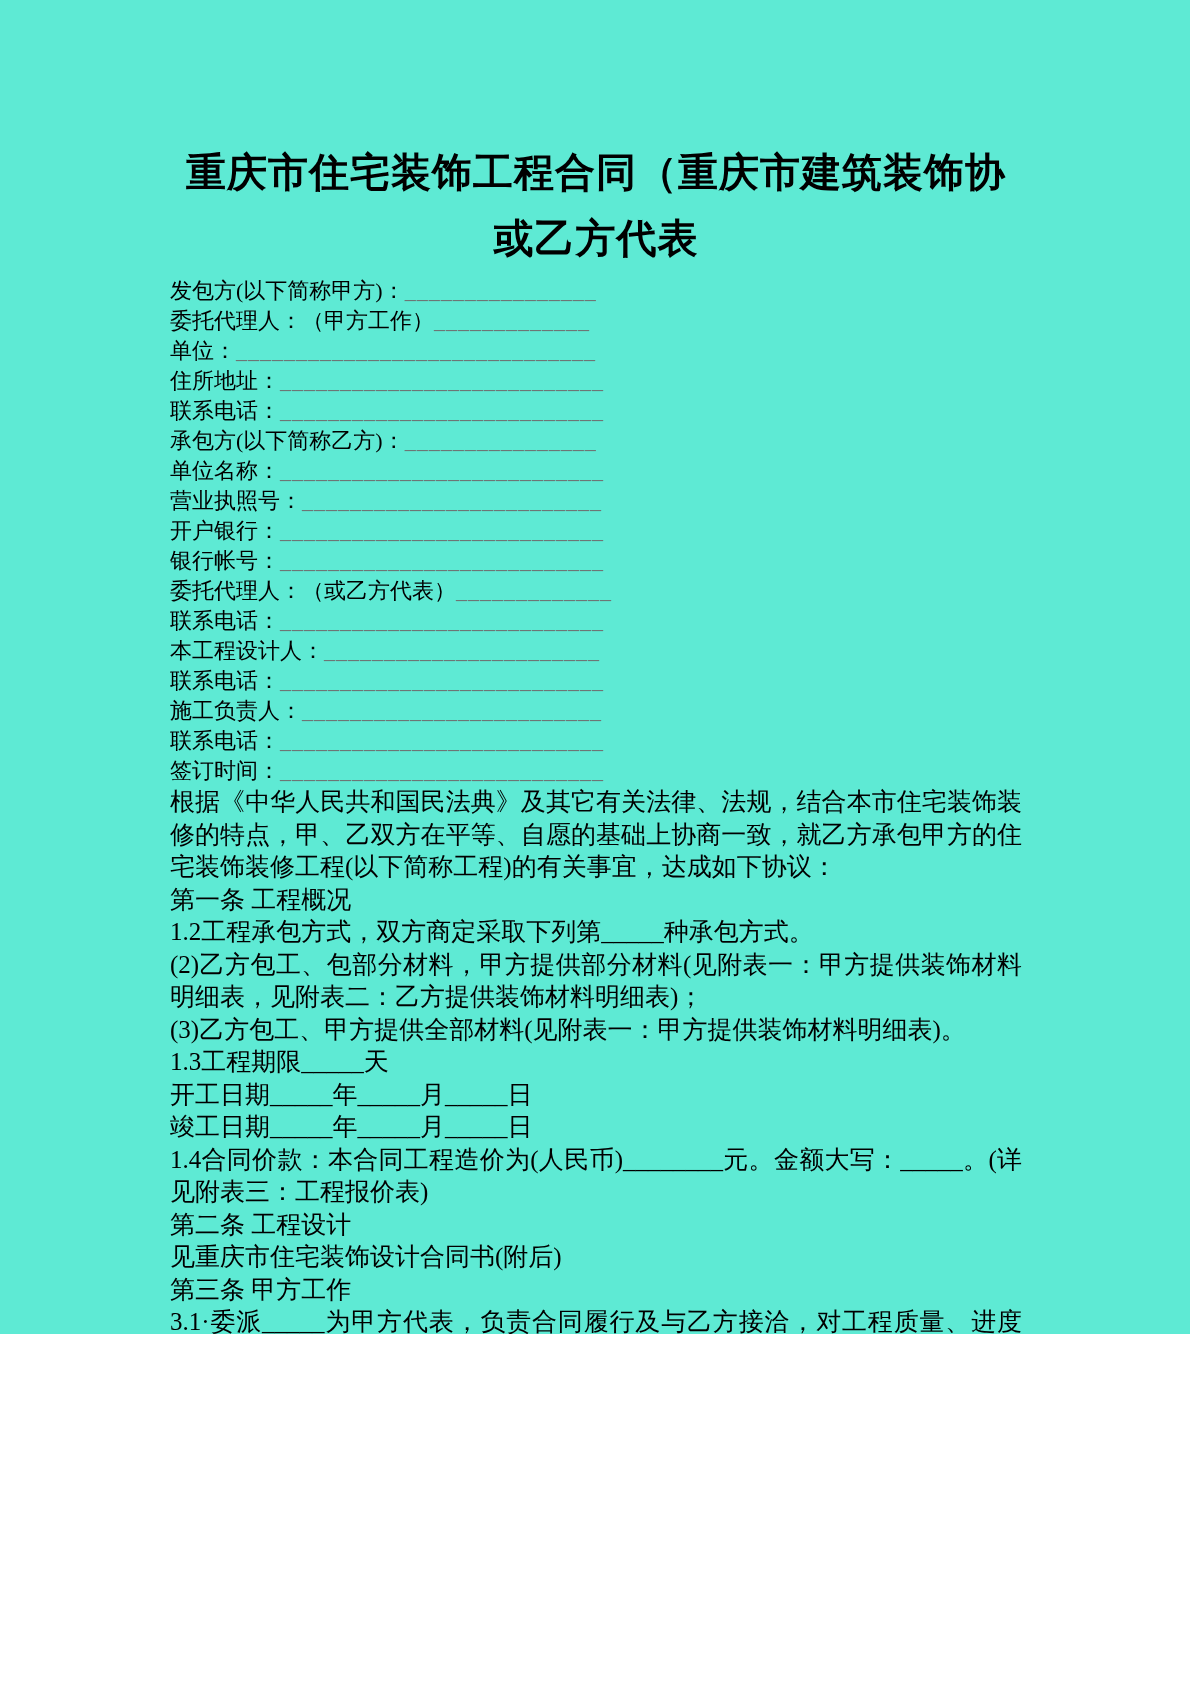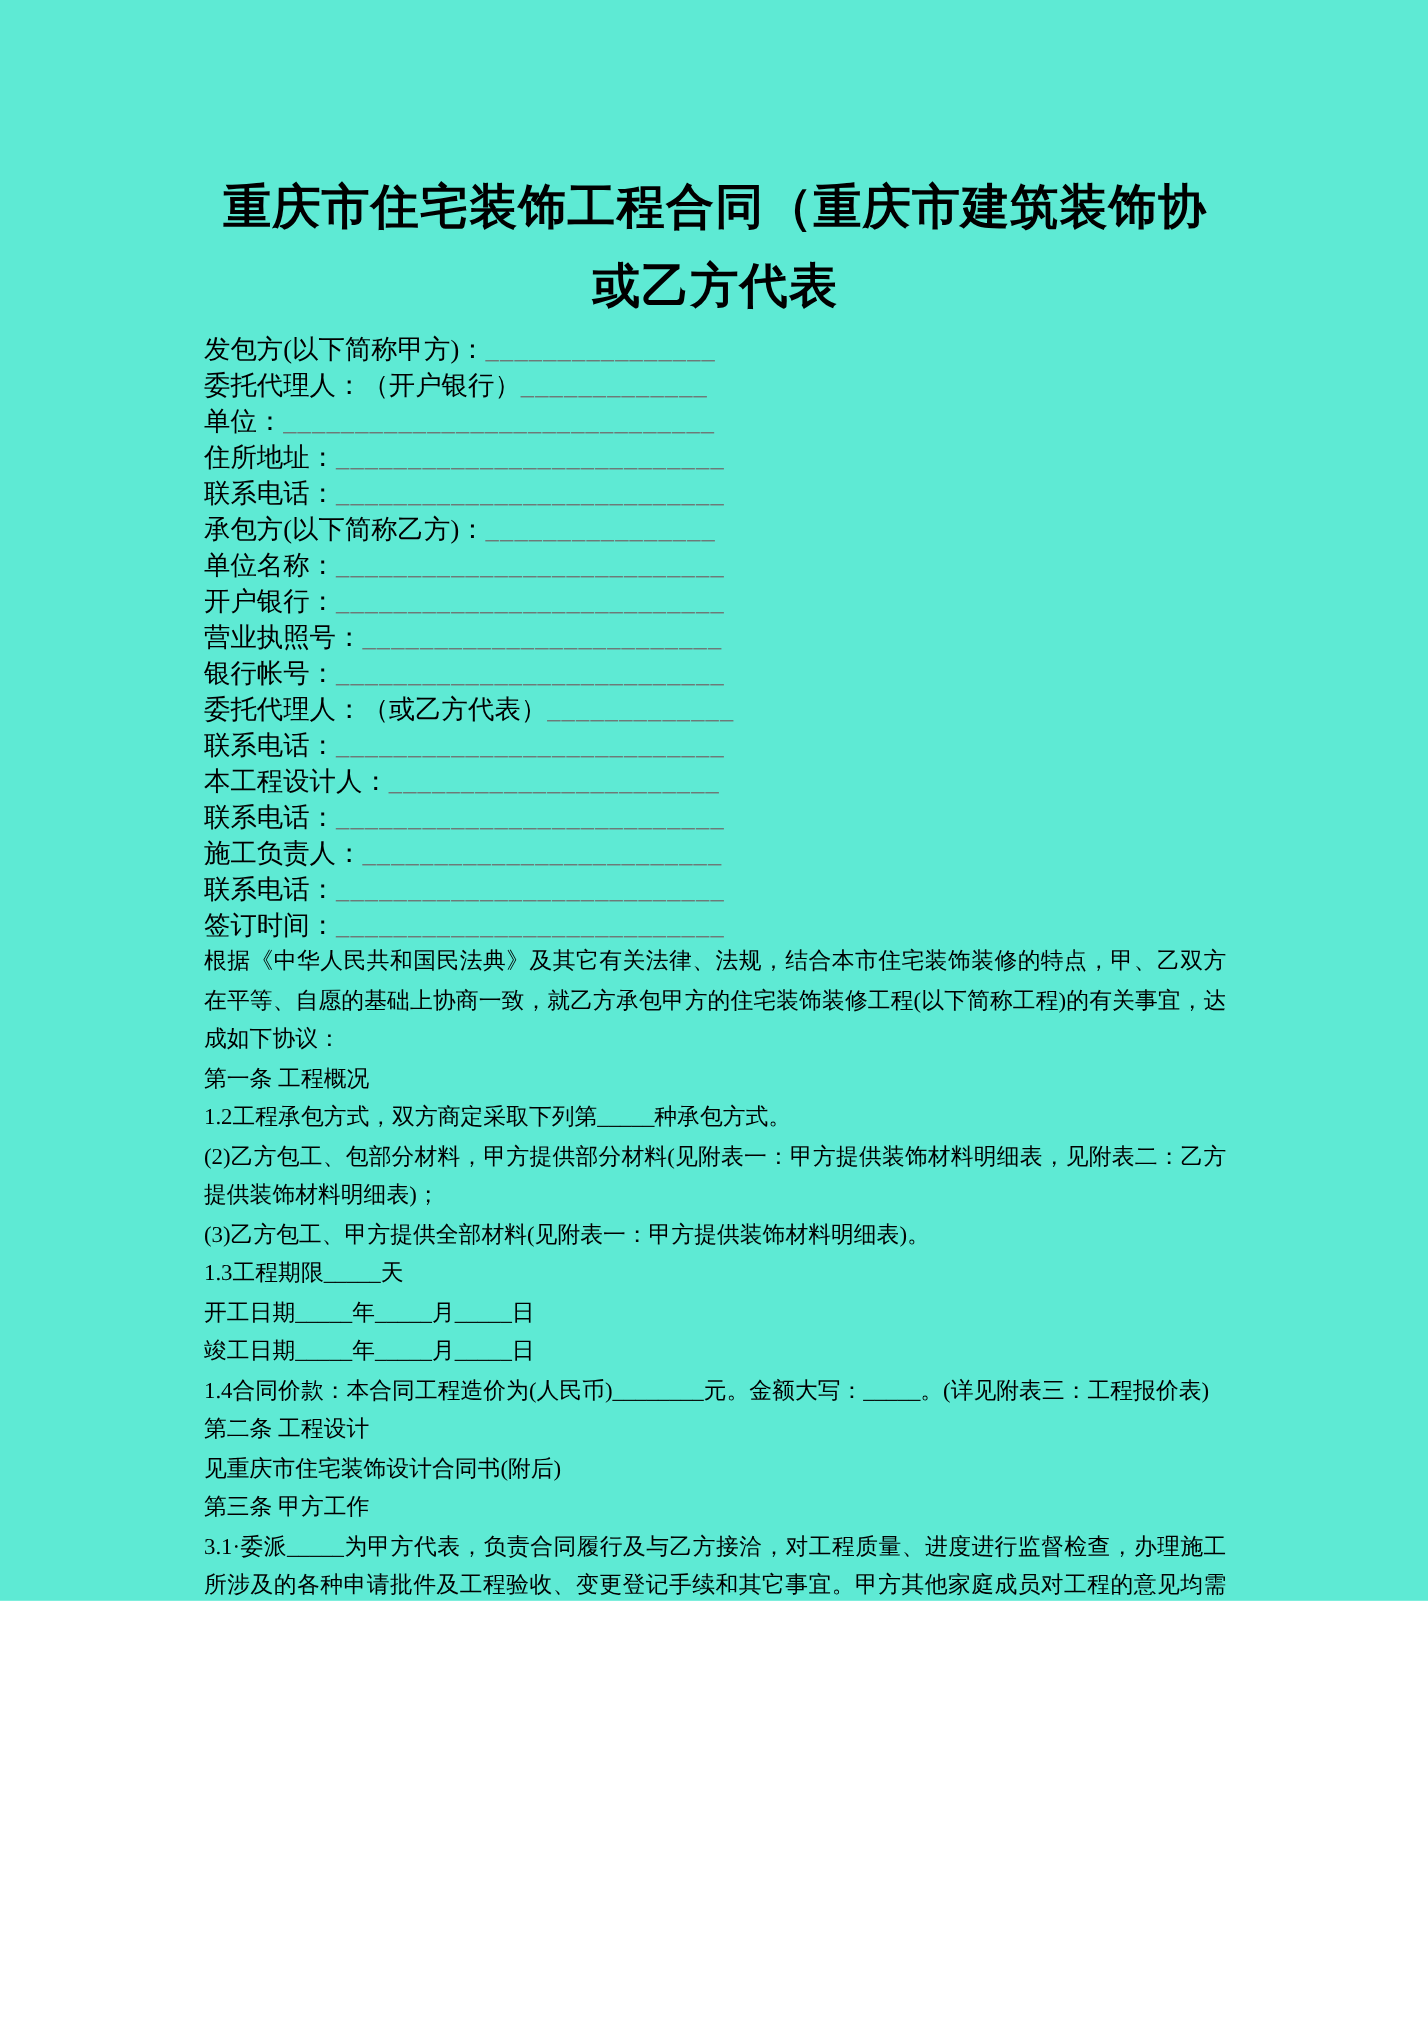--- a/index.html
+++ b/index.html
@@ -40,46 +40,46 @@
   }
   .field-label {
     color: #000000;
   }
   .field-blank {
     color: #6f6f6f;
     letter-spacing: 1px;
   }
   .bodytext p {
     margin: 0;
-    font-size: 19px;
+    font-size: 25px;
     line-height: 32.5px;
     text-align: justify;
     word-break: break-all;
   }
 </style>
 </head>
 <body>
 
 <div class="page">
 
   <h1 class="title">
     <span>重庆市住宅装饰工程合同（重庆市建筑装饰协</span><br>
     <span>或乙方代表</span>
   </h1>
 
   <div class="fields">
     <div class="field-row"><span class="field-label">发包方(以下简称甲方)：</span><span class="field-blank">________________</span></div>
-    <div class="field-row"><span class="field-label">委托代理人：（开户银行）</span><span class="field-blank">_____________</span></div>
+    <div class="field-row"><span class="field-label">委托代理人：（甲方工作）</span><span class="field-blank">_____________</span></div>
     <div class="field-row"><span class="field-label">单位：</span><span class="field-blank">______________________________</span></div>
     <div class="field-row"><span class="field-label">住所地址：</span><span class="field-blank">___________________________</span></div>
     <div class="field-row"><span class="field-label">联系电话：</span><span class="field-blank">___________________________</span></div>
     <div class="field-row"><span class="field-label">承包方(以下简称乙方)：</span><span class="field-blank">________________</span></div>
     <div class="field-row"><span class="field-label">单位名称：</span><span class="field-blank">___________________________</span></div>
+    <div class="field-row"><span class="field-label">营业执照号：</span><span class="field-blank">_________________________</span></div>
     <div class="field-row"><span class="field-label">开户银行：</span><span class="field-blank">___________________________</span></div>
-    <div class="field-row"><span class="field-label">营业执照号：</span><span class="field-blank">_________________________</span></div>
     <div class="field-row"><span class="field-label">银行帐号：</span><span class="field-blank">___________________________</span></div>
     <div class="field-row"><span class="field-label">委托代理人：（或乙方代表）</span><span class="field-blank">_____________</span></div>
     <div class="field-row"><span class="field-label">联系电话：</span><span class="field-blank">___________________________</span></div>
     <div class="field-row"><span class="field-label">本工程设计人：</span><span class="field-blank">_______________________</span></div>
     <div class="field-row"><span class="field-label">联系电话：</span><span class="field-blank">___________________________</span></div>
     <div class="field-row"><span class="field-label">施工负责人：</span><span class="field-blank">_________________________</span></div>
     <div class="field-row"><span class="field-label">联系电话：</span><span class="field-blank">___________________________</span></div>
     <div class="field-row"><span class="field-label">签订时间：</span><span class="field-blank">___________________________</span></div>
   </div>
 

